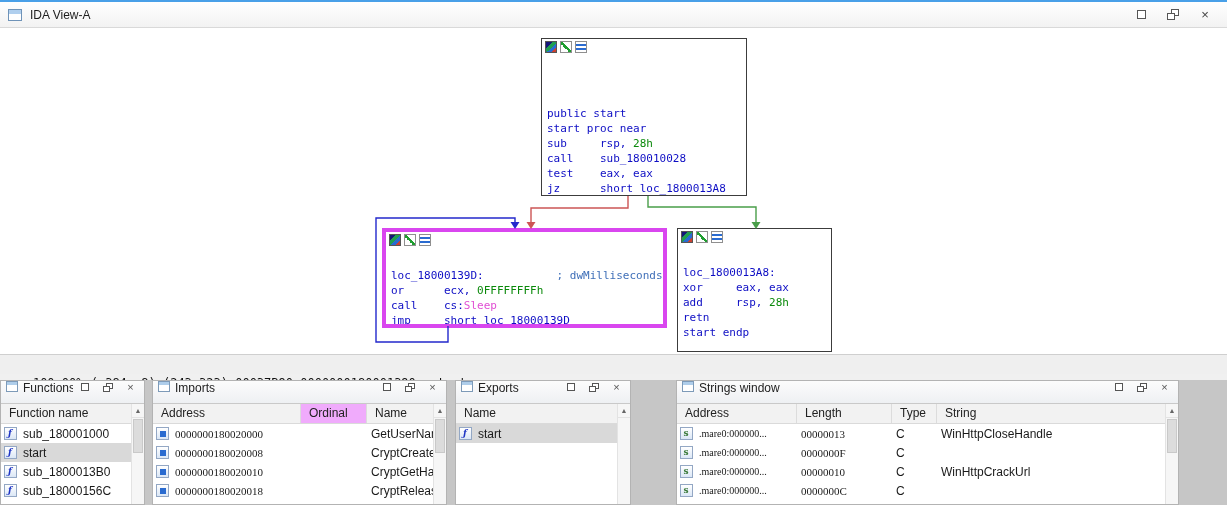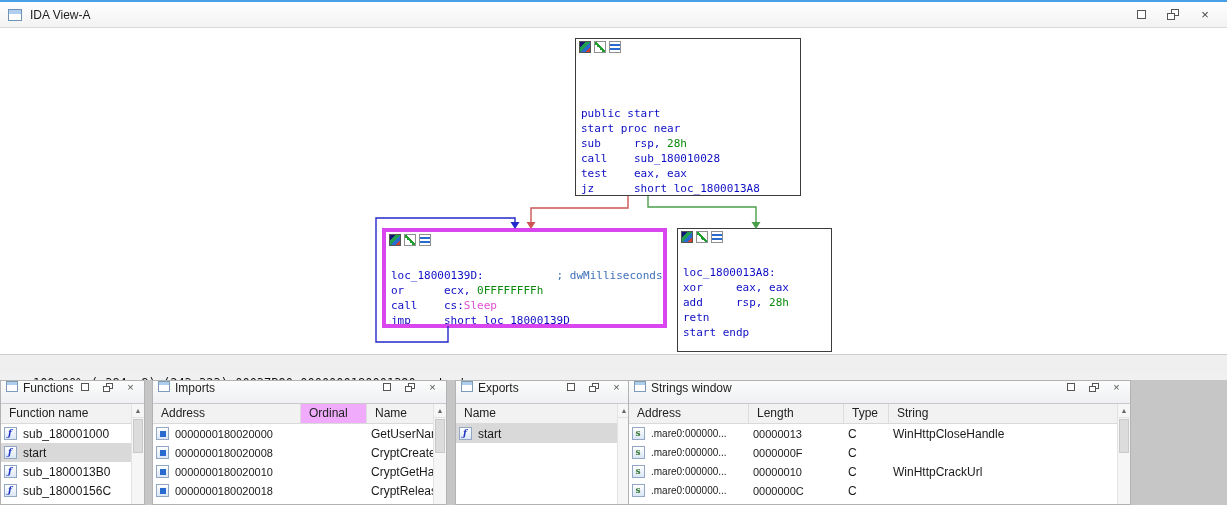--- a/index.html
+++ b/index.html
@@ -52,21 +52,21 @@
   .hcell.sorted{background:#f0abfc}
   .trow{display:flex;height:19px;align-items:center;font-size:12px;white-space:nowrap;background:#fff}
   .trow.sel{background:#d9d9d9}
   .icell{flex:0 0 18px;display:flex;justify-content:center;align-items:center}
   .micro{width:13px;height:13px;border:1px solid #93a7c4;background:linear-gradient(#ffffff,#dbe7f6);font-size:9px;line-height:11px;text-align:center;overflow:hidden}
   .micro.fn{color:#1f35c4;font-family:"DejaVu Serif",serif;font-style:italic;font-weight:bold}
   .micro.imp{position:relative}
   .micro.imp::after{content:"";position:absolute;left:3px;top:3px;width:6px;height:6px;background:#2a6bd0}
   .micro.str{color:#3a7a3a;font-family:"DejaVu Serif",serif;font-weight:bold}
   .cell{padding:0 4px;overflow:hidden;white-space:nowrap}
-  .mono{font-family:Liberation Sans, sans-serif;font-size:11px}
+  .mono{font-family:Liberation Serif, serif;font-size:11px}
 
   .vscroll{position:absolute;top:0;right:0;bottom:0;width:13px;background:#f6f6f6;border-left:1px solid #e3e3e3}
   .vs-up{height:14px;border-bottom:1px solid #e3e3e3;font-size:7px;color:#666;text-align:center;line-height:13px}
   .vs-thumb{position:absolute;top:15px;left:1px;right:1px;height:34px;background:#dcdcdc;border:1px solid #c9c9c9}
 
   
   .p-fn  .c-name{flex:1}
   .p-fn  .h-name{flex:1;border-right:none}
   
   .p-imp .h-addr{flex:0 0 148px}
@@ -106,21 +106,21 @@
             <span class="s-a"></span>
             <span class="s-b"></span>
           </span>
         </span>
       <span class="tb-btn">×</span>
     </span>
   </div>
 
   <div class="graph">
 
-    <div class="block" style="left:575px;top:10px;width:226px;height:158px">
+    <div class="block" style="left:541px;top:10px;width:206px;height:158px">
       <div class="block-head">
         <span class="bico bico-colors"></span>
         <span class="bico bico-edit"></span>
         <span class="bico bico-group"></span>
       </div>
       <div class="code" style="padding-top:51px"><div class="asm-line"><span class="c-code">public start</span></div><div class="asm-line"><span class="c-code">start proc near</span></div><div class="asm-line"><span class="c-code">sub     rsp, </span><span class="c-num">28h</span></div><div class="asm-line"><span class="c-code">call    sub_180010028</span></div><div class="asm-line"><span class="c-code">test    eax, eax</span></div><div class="asm-line"><span class="c-code">jz      short loc_1800013A8</span></div></div>
     </div>
 
     <div class="block current" style="left:382px;top:200px;width:285px;height:100px">
       <div class="block-head">
@@ -308,21 +308,21 @@
                 <span class="cell c-name">start</span>
               </div>
             </div>
         </div>
         <div class="vscroll">
           <div class="vs-up">▲</div>
         </div>
       </div>
     </section>
 
-    <section class="panel p-str" style="left:628px;width:503px">
+    <section class="panel p-str" style="left:676px;width:503px">
       <header class="panel-head">
         <span class="panel-icon"></span>
         <span class="panel-title">Strings window</span>
         <span class="panel-btns">
           <span class="pb">
               <span class="sq"></span>
             </span>
           <span class="pb">
               <span class="sq2">
                 <span class="s-a"></span>

